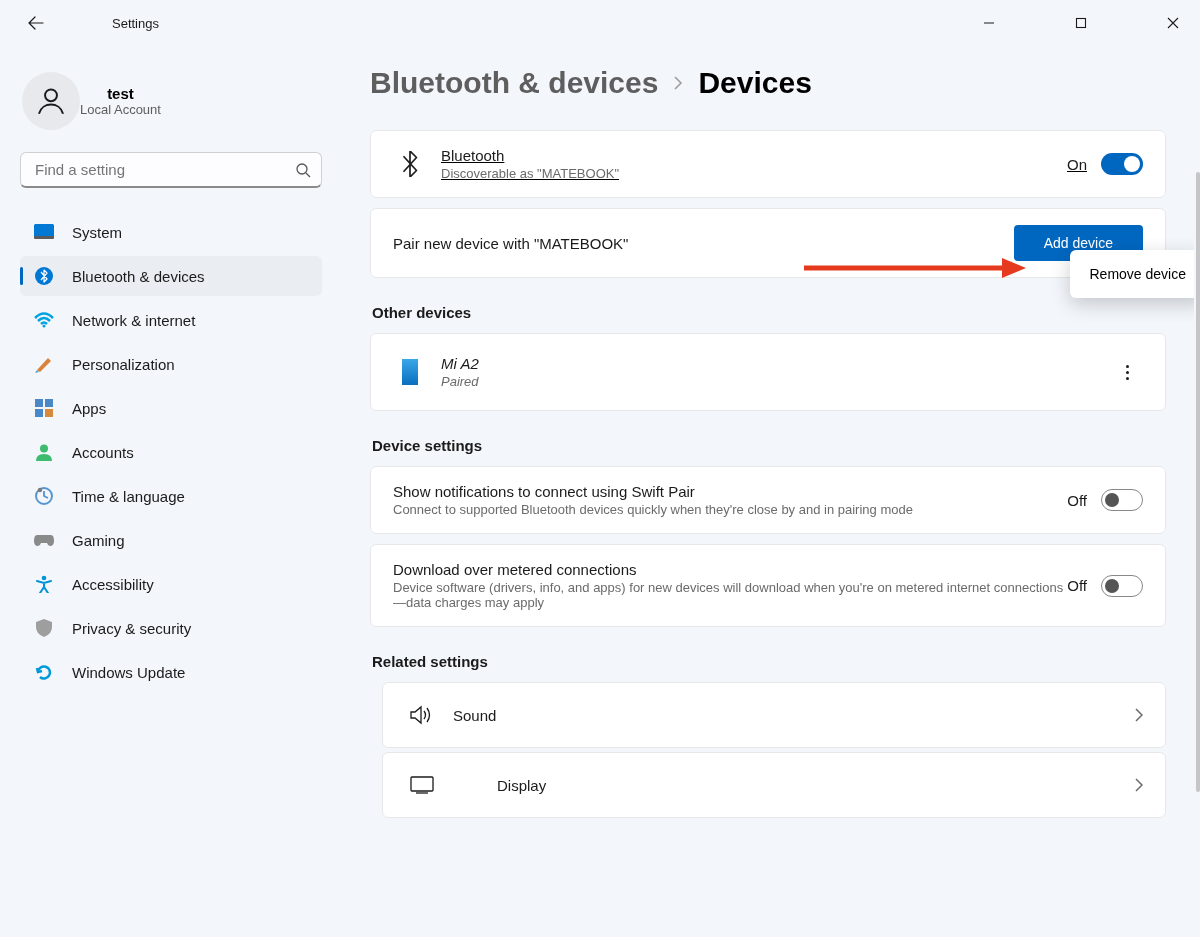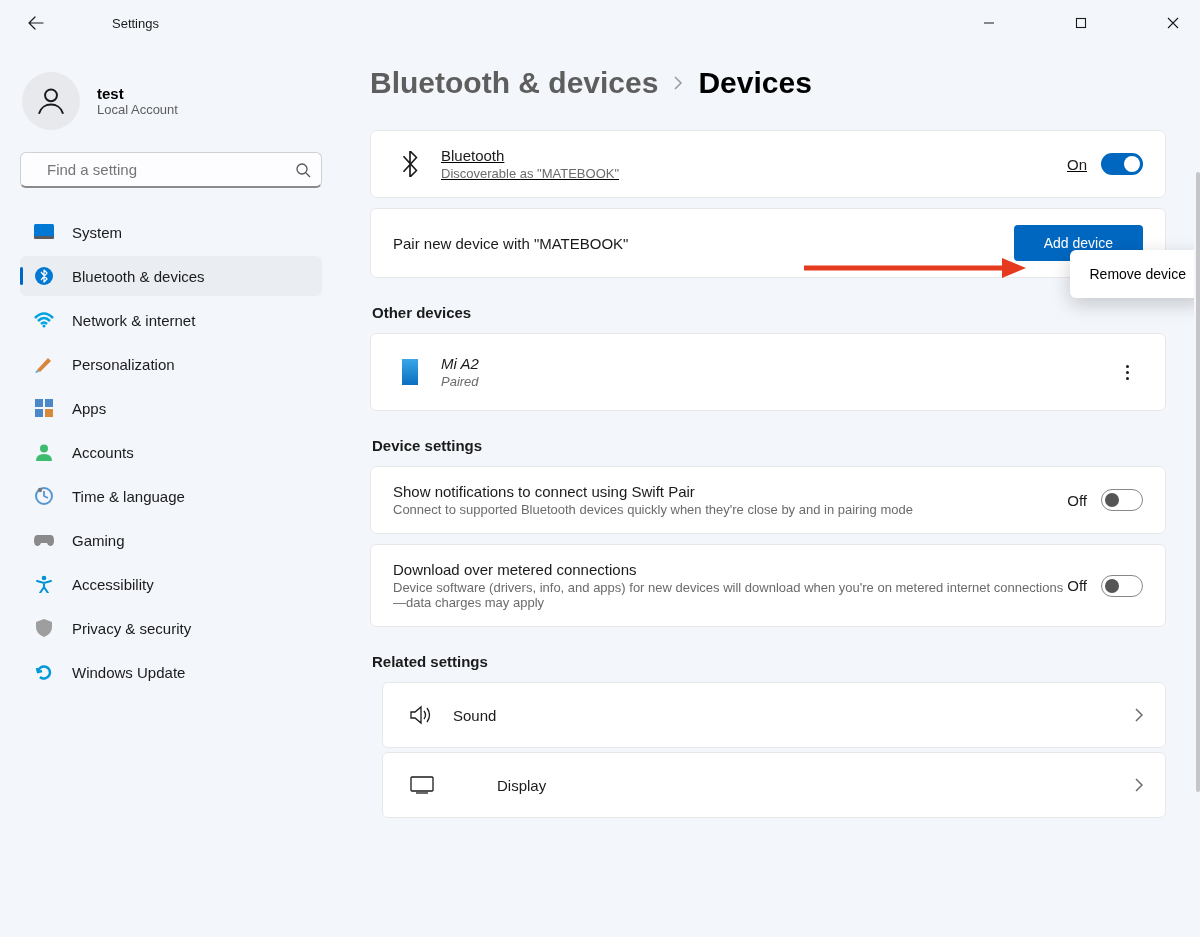--- a/index.html
+++ b/index.html
@@ -10,27 +10,27 @@
   .titlebar .back-btn { width: 32px; height: 32px; display: flex; align-items: center; justify-content: center; border-radius: 4px; cursor: pointer; }
   .titlebar .app-title { font-size: 13px; color: #1b1b1b; margin-left: 14px; }
   .titlebar .spacer { flex: 1; }
   .titlebar .win-btn { width: 46px; height: 46px; display: flex; align-items: center; justify-content: center; cursor: pointer; }
   .titlebar .win-btn svg { width: 12px; height: 12px; }
 
   .content-area { display: flex; height: calc(937px - 46px); padding: 0 6px; }
 
   
   .sidebar { width: 330px; padding: 12px 14px 0 14px; display: flex; flex-direction: column; }
-  .profile { display: flex; align-items: center; gap: 17px; margin: 14px 0 22px 2px; }
+  .profile { display: flex; align-items: center; gap: 0; margin: 14px 0 22px 2px; text-align: center; }
   .avatar { width: 58px; height: 58px; border-radius: 50%; background: #e7e9ed; display: flex; align-items: center; justify-content: center; }
   .profile-text .username { font-size: 15px; font-weight: 600; }
   .profile-text .account-type { font-size: 13px; color: #5e5e5e; }
 
   .search-box { height: 36px; border: 1px solid #d0d0d0; border-bottom: 2px solid #8a8a8a; border-radius: 6px; background: #fdfdff; display: flex; align-items: center; padding: 0 10px 0 14px; margin-bottom: 24px; }
-  .search-box input { flex: 1; border: none; background: transparent; outline: none; font-size: 15px; color: #333; margin-left: 12px; }
+  .search-box input { flex: 1; border: none; background: transparent; outline: none; font-size: 15px; color: #333; }
   .search-box .sicon { width: 16px; height: 16px; }
 
   .nav { display: flex; flex-direction: column; gap: 4px; }
   .nav-item { height: 40px; display: flex; align-items: center; gap: 18px; padding: 0 14px; border-radius: 6px; cursor: pointer; font-size: 15px; color: #1b1b1b; position: relative; }
   .nav-item.selected { background: #eaedf2; }
   .nav-item.selected::before { content: ""; position: absolute; left: 0; top: 11px; bottom: 11px; width: 3px; background: #0067c0; border-radius: 2px; }
   .nav-icon { width: 20px; height: 20px; display: flex; align-items: center; justify-content: center; }
 
   
   .main { flex: 1; padding: 20px 28px 0 34px; overflow-y: auto; position: relative; }

